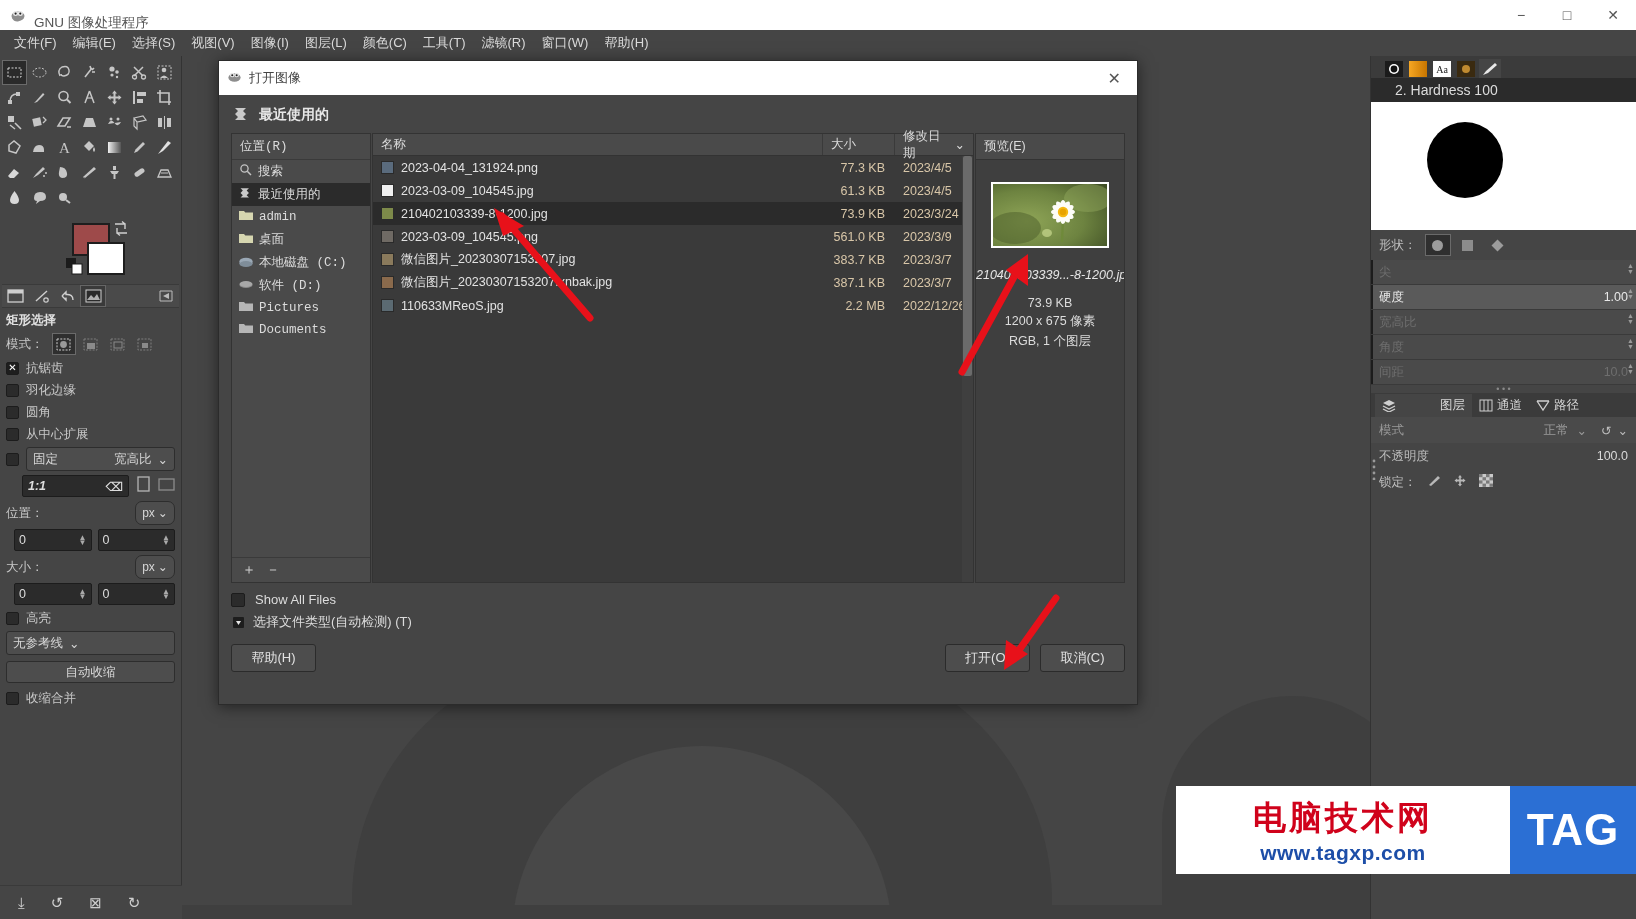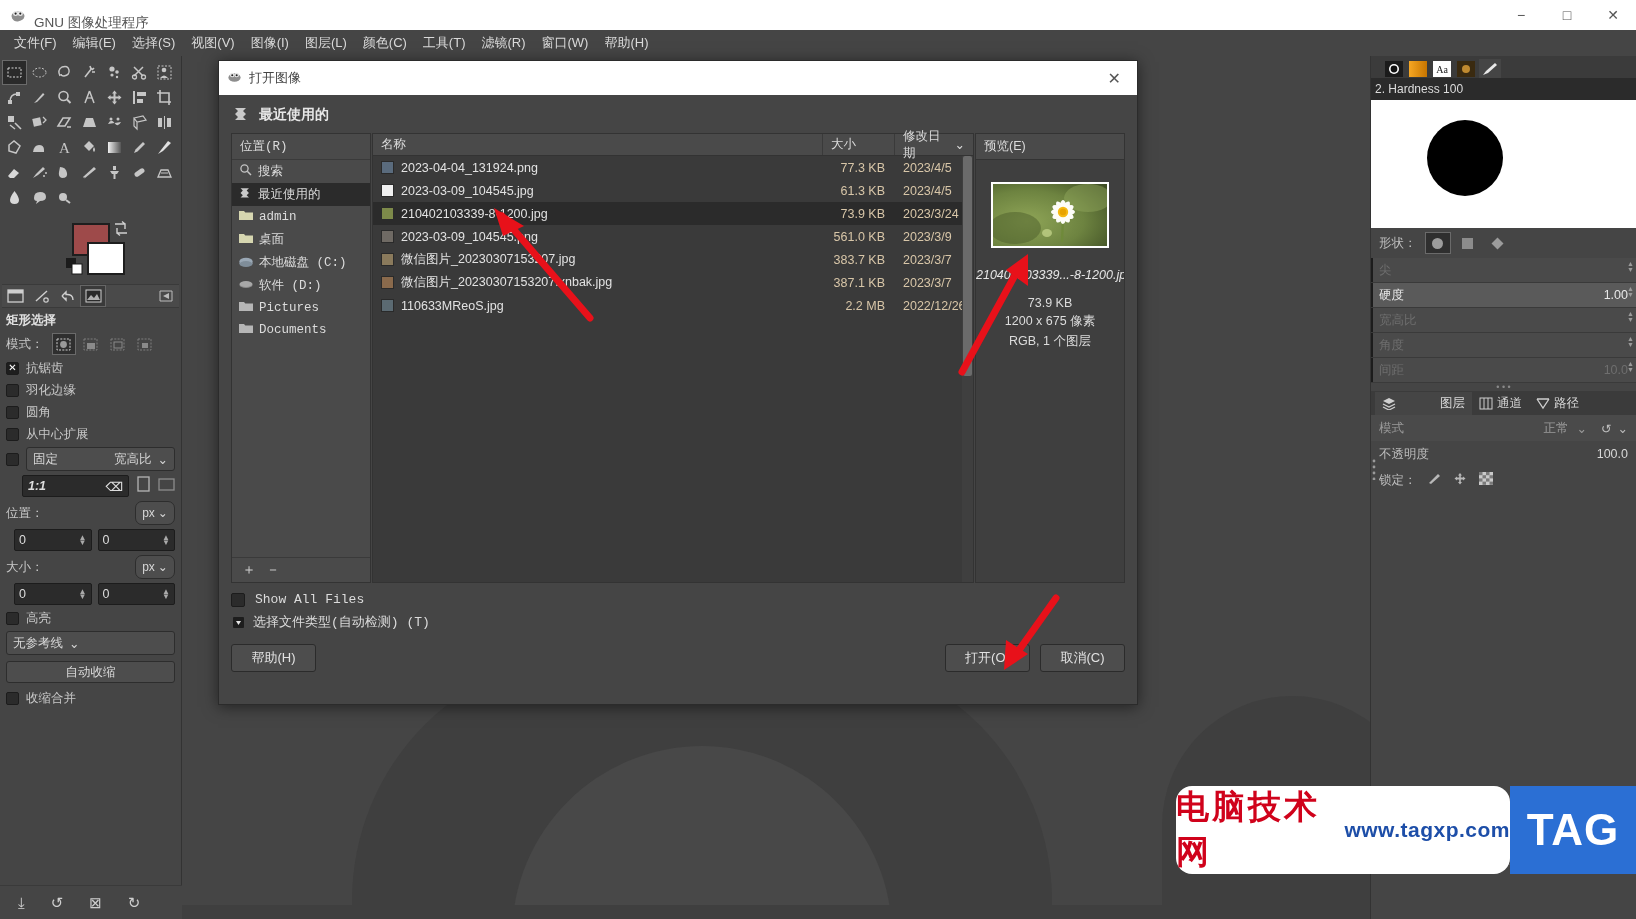--- a/index.html
+++ b/index.html
@@ -112,21 +112,21 @@
   }
   
   #rightdock{
     position:absolute; left:1370px; top:56px; width:266px; height:863px;
     background:#454545; border-left:1px solid #333;
   }
   #brushtabs{ display:flex; height:22px; background:#3b3b3b; padding-left:12px; align-items:flex-end;}
   .btab{ width:22px;height:19px; margin-right:2px; display:flex;align-items:center;justify-content:center;}
   .btab.sel{ background:#454545; }
   #brushhdr{
-    background:#2b2b2b; color:#dcdcdc; font-size:12px; padding:4px 4px;
+    background:#2b2b2b; color:#dcdcdc; font-size:14px; padding:4px 24px;
   }
   #brushcanvas{
     height:128px; background:#fff; margin:0; position:relative; overflow:hidden;
   }
   #brushdot{
     position:absolute; left:56px; top:20px; width:76px;height:76px;border-radius:50%;
     background:#000;
   }
   .shape-row{ display:flex;align-items:center; padding:4px 8px; }
   .shapebtn{ width:26px;height:22px;display:flex;align-items:center;justify-content:center;margin-right:4px;}
@@ -190,36 +190,36 @@
   #preview{ width:150px; background:#3f3f3f; border:1px solid #333; display:flex;flex-direction:column;}
   #pv-hdr{ background:#4a4a4a; border-bottom:1px solid #333; padding:4px 8px; font-size:12.5px; color:#dcdcdc;}
   #pv-img{
     margin:22px auto 0 auto; width:118px;height:66px; border:2px solid #fff; position:relative;
     overflow:hidden; background:linear-gradient(160deg,#6c7d3f 0%,#8aa052 35%,#5d7035 70%,#44532a 100%);
   }
   #pv-name{ text-align:center; font-style:italic; font-size:12.5px; color:#e6e6e6; margin-top:20px;
      white-space:nowrap; overflow:hidden;}
   .pv-line{ text-align:center; font-size:12.5px; color:#dcdcdc; margin-top:3px;}
   #dlg-opts{ padding:6px 12px 0 12px; }
-  .optrow{ display:flex; align-items:center; gap:8px; padding:3px 0; font-size:13px; color:#dcdcdc;font-family:Liberation Mono, monospace;}
+  .optrow{ display:flex; align-items:center; gap:8px; padding:3px 0; font-size:13px; color:#dcdcdc;}
   #dlg-foot{ display:flex; align-items:center; padding:10px 12px 0 12px; }
   .dbtn{
     min-width:85px; height:28px; background:#4d4d4d; border:1px solid #2b2b2b; border-radius:3px;
     display:flex;align-items:center;justify-content:center; font-size:13px; color:#e2e2e2;
     padding:0 14px;
   }
   #dlg-foot .right{ margin-left:auto; display:flex; gap:10px; }
   
   .arrow{ position:absolute; pointer-events:none; }
   
   #watermark{
     position:absolute; left:1176px; top:786px; width:460px; height:88px; display:flex;
   }
-  #wm-left{ flex:1; background:#fff; display:flex; 
-    align-items:center; justify-content:center;border-radius:16px; }
+  #wm-left{ flex:1; background:#fff; display:flex; flex-direction:column;
+    align-items:center; justify-content:center; }
   #wm-cn{ color:#d0021b; font-size:33px; font-weight:bold; letter-spacing:3px;
     font-family:"DejaVu Sans", sans-serif; }
   #wm-url{ color:#1d4ea8; font-size:21px; font-weight:bold; letter-spacing:.5px; }
   #wm-right{ width:126px; background:#2b6fd4; color:#fff; font-size:44px; font-weight:bold;
      display:flex;align-items:center;justify-content:center; letter-spacing:1px;}
   #wm-ghost{ position:absolute; left:1390px; top:830px; color:#8a8a8a; font-size:12px; opacity:.7;}
   #wm-ghost2{ position:absolute; left:1398px; top:852px; color:#8a8a8a; font-size:12px; opacity:.55;}
   
   #statusbar{
     position:absolute; left:0; bottom:0; width:182px; height:34px; background:#454545;

